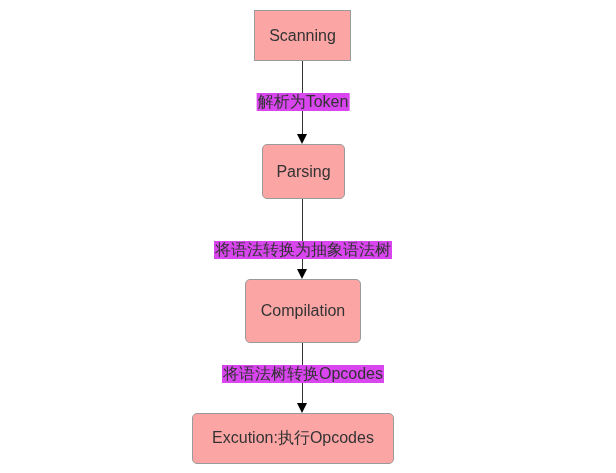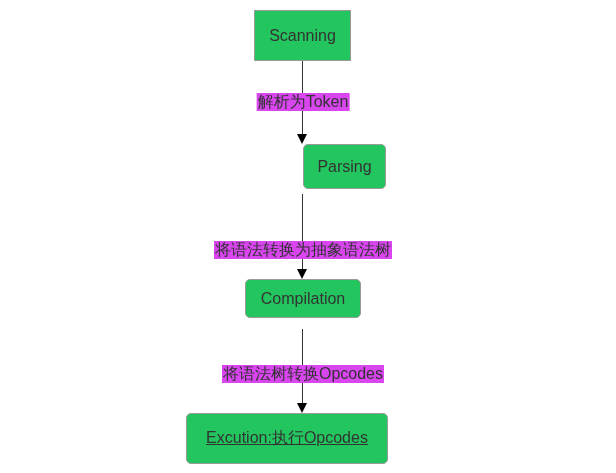--- a/index.html
+++ b/index.html
@@ -2,21 +2,21 @@
 <html><head>
   <meta charset="utf-8">
   <style>
     html, body { margin: 0; padding: 0; background: #ffffff; }
     body { width: 616px; height: 473px; position: relative; overflow: hidden;
            font-family: "Liberation Sans", "DejaVu Sans", sans-serif; }
     .edge { position: absolute; left: 302px; width: 1px; background: #333333; }
     .arrow { position: absolute; width: 0; height: 0;
              border-left: 5px solid transparent; border-right: 5px solid transparent;
              border-top: 10px solid #000000; left: 297px; }
-    .node { position: absolute; box-sizing: border-box; background: #22c55e;
+    .node { position: absolute; box-sizing: border-box; background: #fca5a5;
             border: 1px solid #9a9a9a; display: flex; align-items: center; justify-content: center;
             font-size: 16px; color: #333333; white-space: nowrap; }
     .node.rounded { border-radius: 5px; }
     .label { position: absolute; background: #d946ef; font-size: 16px; color: #333333;
              white-space: nowrap; transform: translate(-50%, -50%); left: 303px; line-height: 18px; padding: 0 1px; }
   </style>
 </head>
 <body>
 
 <div class="edge" style="top:60px;height:76px;"></div>
@@ -28,21 +28,21 @@
 <div class="edge" style="top:329px;height:76px;"></div>
 <div class="arrow" style="top:403px;"></div>
 
 <div class="label" style="top:102px;">解析为Token</div>
 <div class="label" style="top:250px;">将语法转换为抽象语法树</div>
 <div class="label" style="top:374px;">将语法树转换Opcodes</div>
 
 <div class="node" style="left:254px;top:10px;width:97px;height:51px;">
   <span>Scanning</span>
 </div>
-<div class="node rounded" style="left:262px;top:144px;width:83px;height:45px;margin-left:41px;">
+<div class="node rounded" style="left:262px;top:144px;width:83px;height:55px;">
   <span>Parsing</span>
 </div>
-<div class="node rounded" style="left:245px;top:279px;width:116px;height:39px;">
+<div class="node rounded" style="left:245px;top:279px;width:116px;height:64px;">
   <span>Compilation</span>
 </div>
-<div class="node rounded" style="left:186px;top:413px;width:202px;height:51px;text-decoration:underline;">
+<div class="node rounded" style="left:192px;top:413px;width:202px;height:51px;">
   <span>Excution:执行Opcodes</span>
 </div>
 
 </body></html>

